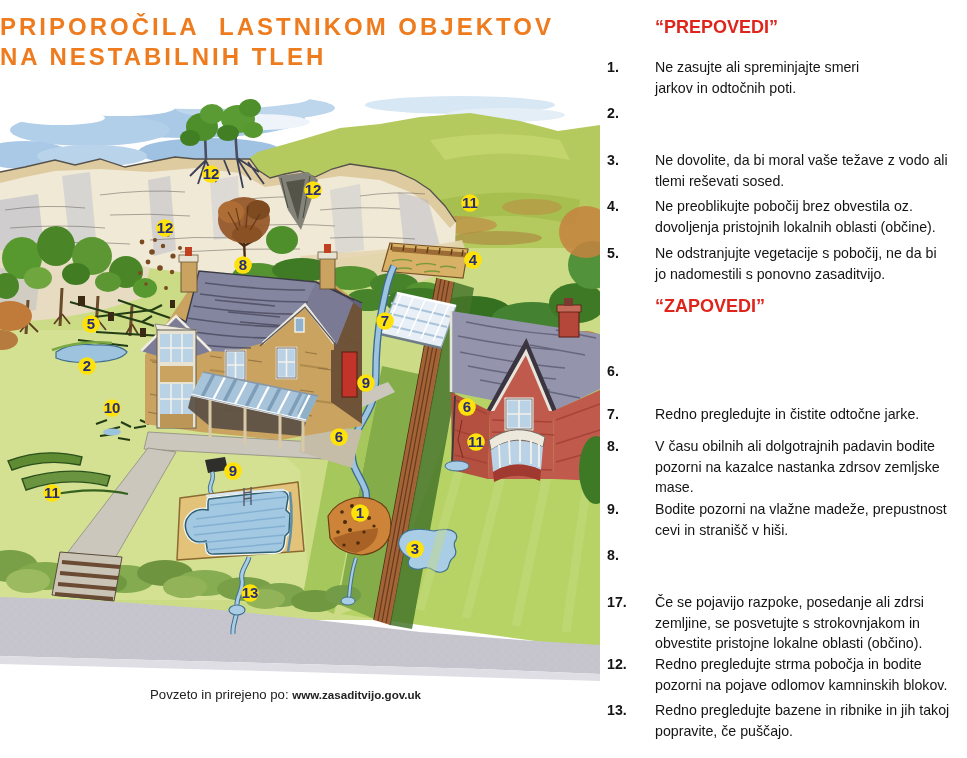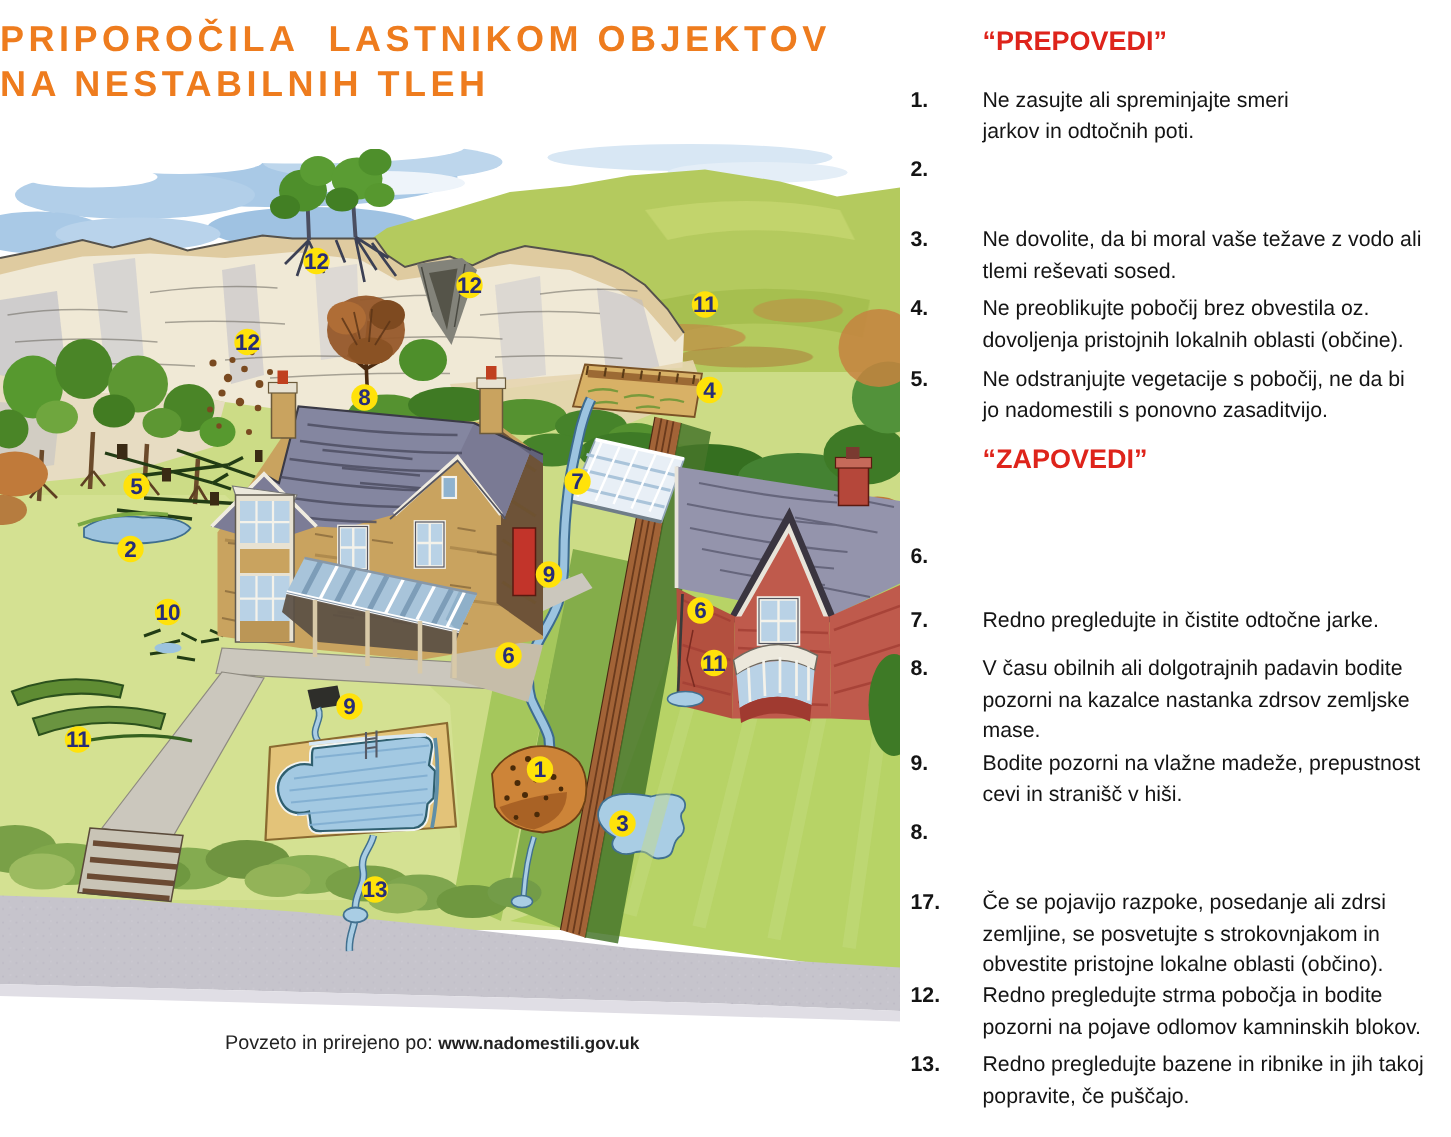--- a/index.html
+++ b/index.html
@@ -535,21 +535,21 @@
 
 <circle cx="415" cy="549" r="8.8" fill="#ffe20a"></circle>
         <text x="415" y="554">3</text>
 
 <circle cx="250" cy="593" r="8.8" fill="#ffe20a"></circle>
         <text x="250" y="598">13</text>
 </g>
 </g>
   </svg>
 
-<div class="caption">Povzeto in prirejeno po: <b>www.nadomestili.gov.uk</b></div>
+<div class="caption">Povzeto in prirejeno po: <b>www.zasaditvijo.gov.uk</b></div>
 
 <div class="rcol">
 
   <div class="rhead" style="top:17px">“PREPOVEDI”</div>
 
   <div class="item" style="top:57px">
       <b>1.</b>
       <div>Ne zasujte ali spreminjajte smeri<br>jarkov in odtočnih poti.</div>
     </div>
 

